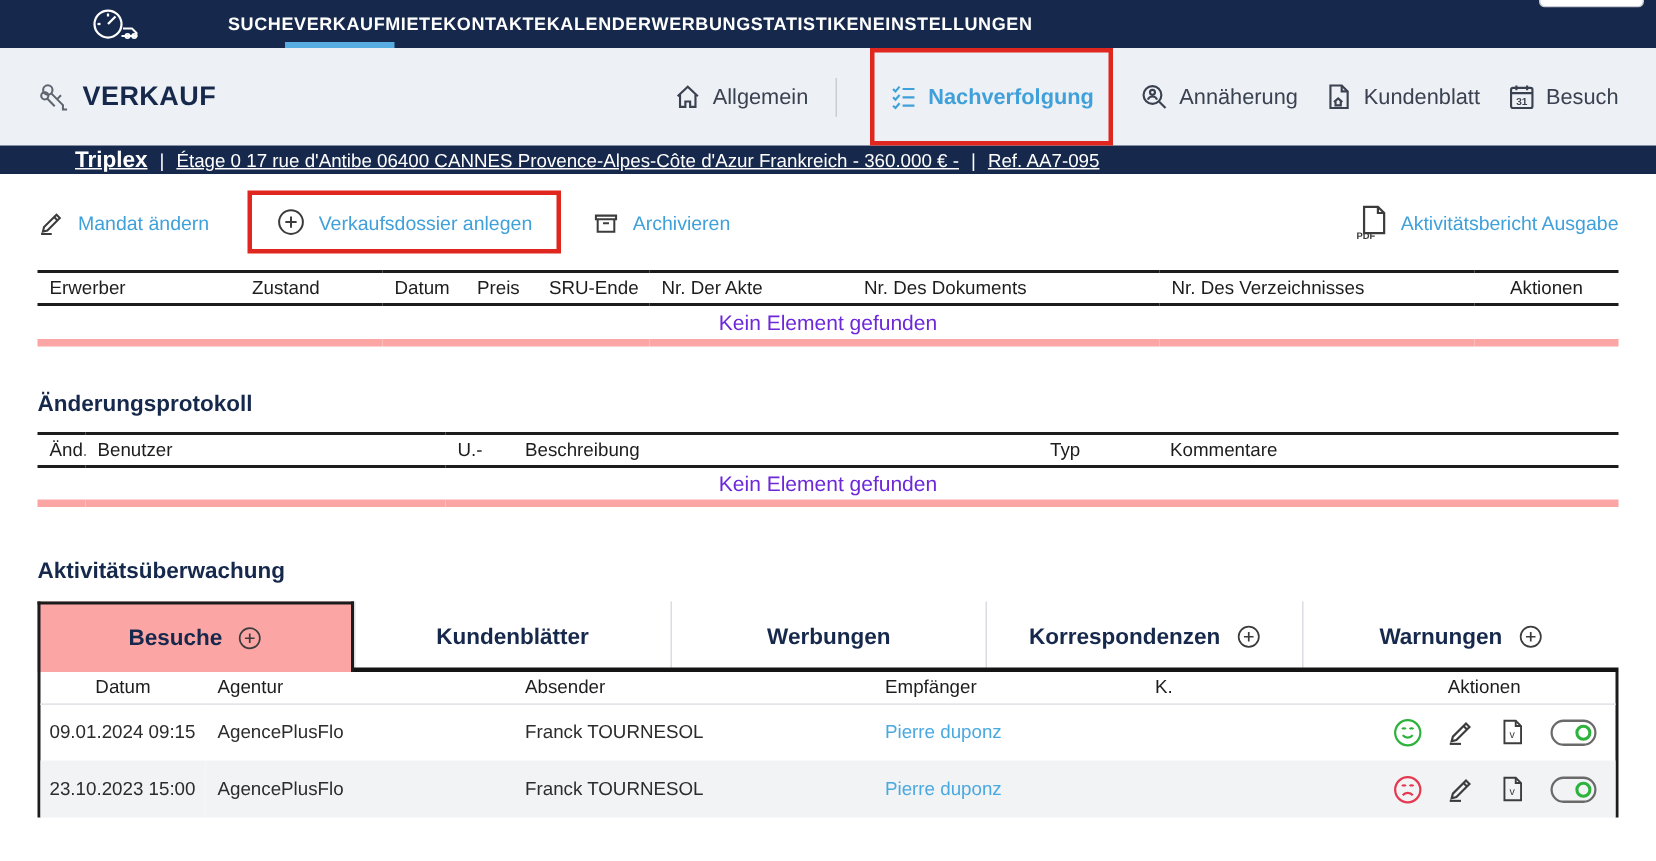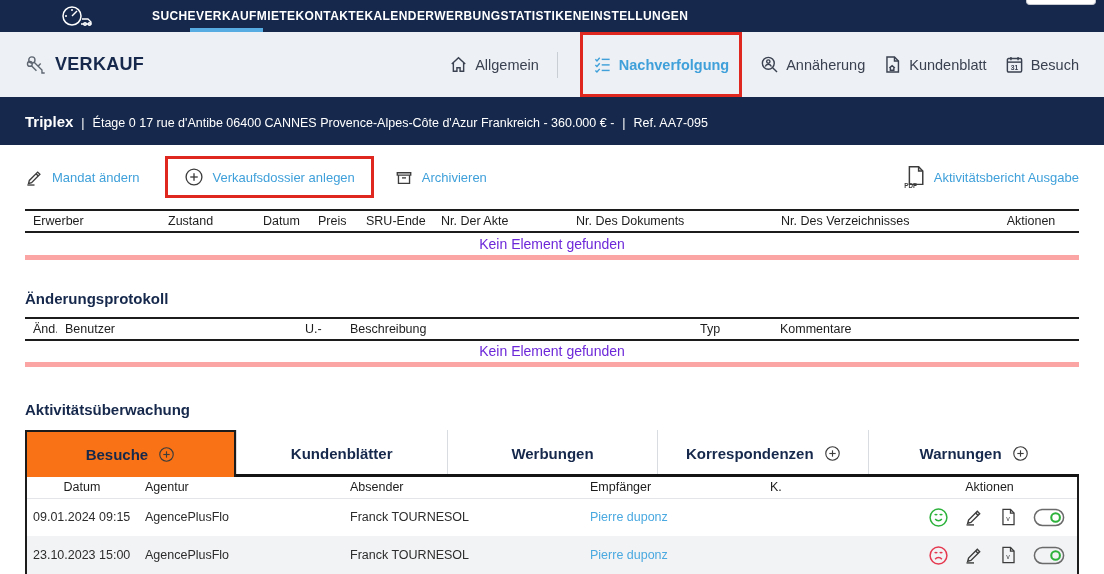--- a/index.html
+++ b/index.html
@@ -24,22 +24,22 @@
   .page-title { display:flex; align-items:center; gap:8px; color:#16294c;
     font-size:18px; font-weight:bold; letter-spacing:.3px; }
   .hdr-tabs { display:flex; align-items:center; gap:18px; }
   .hdr-tab { display:flex; align-items:center; gap:7px; font-size:14.5px; color:#3a4150; cursor:pointer; }
   .hdr-tab .ticon { color:#3a4150; display:flex; }
   .hdr-tab.hl { border:3px solid #e0271f; padding:20px 10px; color:#3fa0da; font-weight:bold; }
   .hdr-tab.hl .ticon { color:#3fa0da; }
   .hdr-sep { width:1px; height:26px; background:#c9cdd4; margin-right:4px; }
 
   
-  .propbar { height:48px; background:#16294c; color:#fff; display:flex; align-items:center;
-    margin:0; padding:0 7px; }
+  .propbar { height:19px; background:#16294c; color:#fff; display:flex; align-items:center;
+    margin:0; padding:0 32px;text-decoration:underline; }
   .propbar-inner { display:flex; align-items:baseline; gap:8px; padding-left:18px; }
   .prop-name { font-size:15px; font-weight:bold; }
   .prop-rest, .prop-sep { font-size:12.5px; }
 
   .content { background:#fff; padding:0 25px; }
 
   
   .actions { display:flex; align-items:center; margin-top:10px; height:44px; }
   .act { display:flex; align-items:center; gap:8px; font-size:13px; color:#3fa0da;
     cursor:pointer; margin-right:26px; }
@@ -57,21 +57,21 @@
   table.flat th.center { text-align:center; padding-left:0; }
   table.flat td.empty { text-align:center; font-size:14px; color:#6d28d9;
     height:25px; border-bottom:5px solid #fca5a5; }
 
   
   .activity-tabs { position:relative; display:flex; margin-top:12px; height:47px; }
   .atab { width:211px; display:flex; align-items:center; justify-content:center; gap:10px;
     background:#fff; font-size:15px; font-weight:bold; color:#16294c; cursor:pointer;
     border-left:1px solid #d9dce1; }
   .atab:first-child { border-left:none; }
-  .atab.active { background:#f97316; border:2px solid #1c1c1c; border-bottom:none; z-index:2; }
+  .atab.active { background:#fca5a5; border:2px solid #1c1c1c; border-bottom:none; z-index:2; }
   .atab .plus { color:#3c3c3c; display:flex; }
   .thickline { position:absolute; left:211px; right:0; bottom:0; height:3px; background:#141414; }
 
   .activity-table { border-left:2px solid #1c1c1c; border-right:2px solid #1c1c1c; }
   table.acts { width:100%; border-collapse:collapse; table-layout:fixed; }
   table.acts th { font-size:12.5px; color:#1d1d1d; font-weight:normal; text-align:left;
     height:21px; padding:2px 0 2px 8px; border-bottom:1px solid #e3e5e9; white-space:nowrap; }
   table.acts th.center { text-align:center; padding-left:0; }
   table.acts td { font-size:12.5px; color:#2c2c2c; height:38px; padding-left:8px; white-space:nowrap;margin-left:31px; }
   table.acts tr.zebra td { background:#f2f3f5; }

